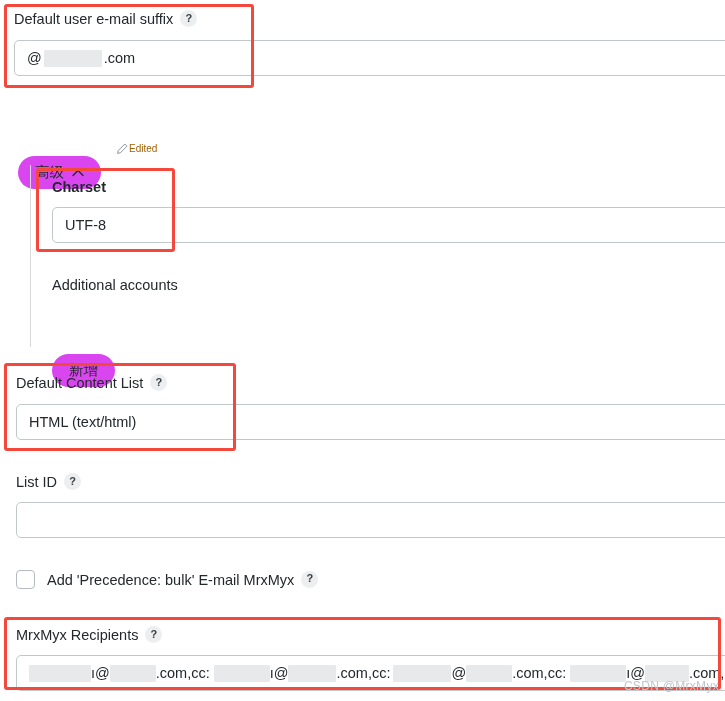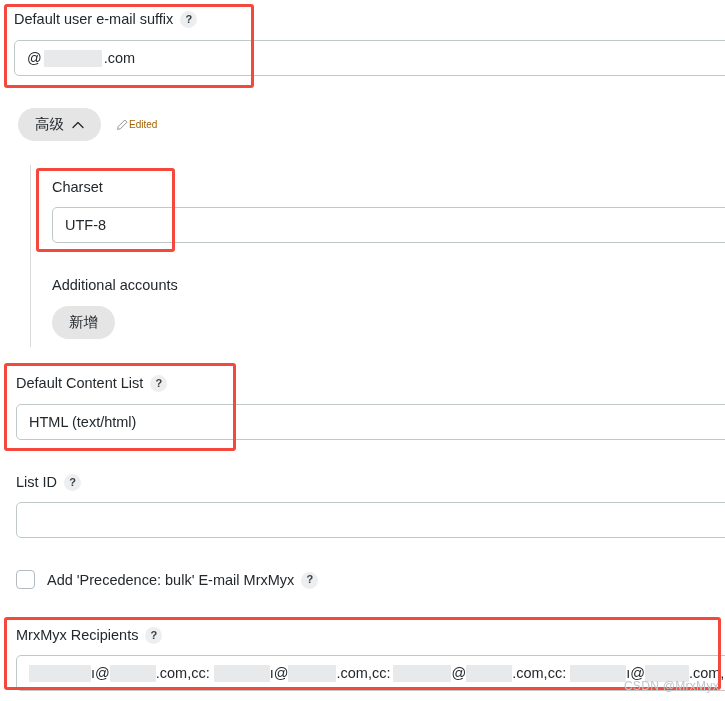--- a/index.html
+++ b/index.html
@@ -17,21 +17,21 @@
     -webkit-font-smoothing: antialiased;
   }
 
   
   .field-label {
     font-size: 14.5px;
     line-height: 18px;
     color: #23282d;
     white-space: nowrap;
     display: flex;
-    align-items: flex-end;
+    align-items: flex-start;
     gap: 7px;
   }
   .help-badge {
     display: inline-flex;
     align-items: center;
     justify-content: center;
     width: 17px;
     height: 17px;
     border-radius: 50%;
     background: #eceef0;
@@ -83,45 +83,46 @@
 
   
   #adv-row {
     left: 18px; top: 108px;
     display: flex; align-items: center; gap: 14px;
   }
   .pill {
     display: inline-flex;
     align-items: center;
     gap: 8px;
-    background: #e5e5e5;
+    background: #d946ef;
     border-radius: 17px;
     padding: 7px 17px;
     font-size: 14.5px;
     color: #23282d;
     cursor: pointer;
     border: none;
     font-family: "Liberation Sans", sans-serif;
+    margin-top: 48px;
   }
   .edited {
     display: inline-flex;
     align-items: center;
     font-size: 10px;
     color: #a16207;
   }
 
   
   #adv-guide {
     left: 30px; top: 165px;
     width: 1px; height: 182px;
     background: #d6dadd;
   }
 
   
-  #charset-label { left: 52px; top: 178px; }
+  #charset-label { left: 52px; top: 178px; font-weight: bold; }
   #charset-input { left: 52px; top: 207px; width: 870px; }
 
   
   #accounts-label { left: 52px; top: 276px; }
   #accounts-btn  { left: 52px; top: 306px; }
 
   
   #ctype-label { left: 16px; top: 374px; }
   #ctype-input { left: 16px; top: 404px; width: 900px; }
 

